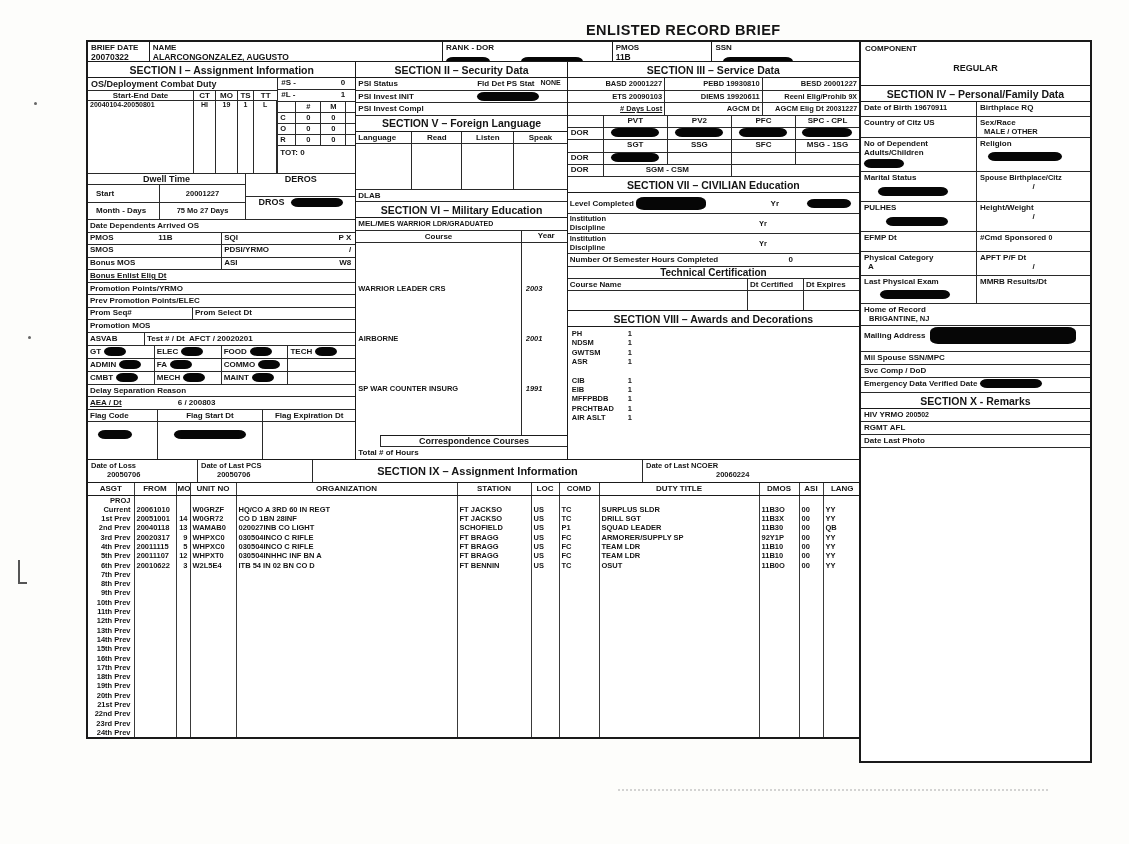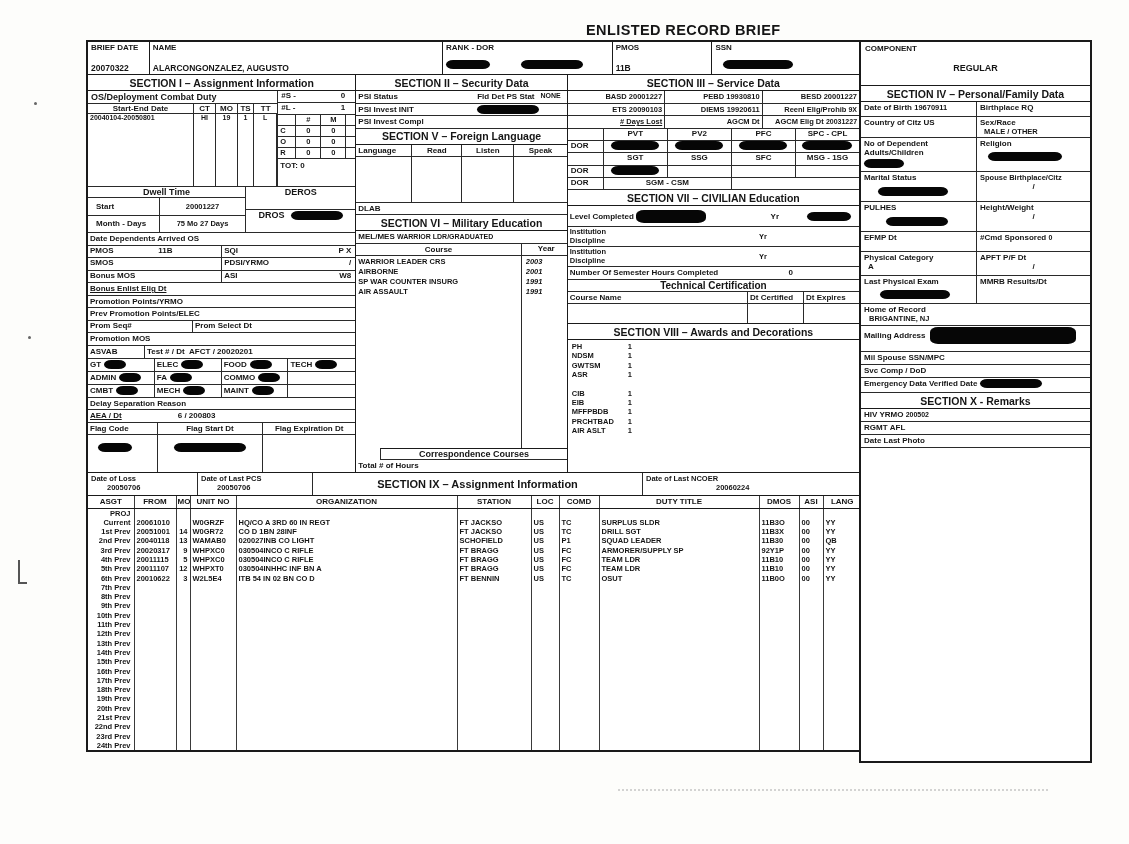--- a/index.html
+++ b/index.html
@@ -5,21 +5,21 @@
   * { box-sizing: border-box; margin: 0; padding: 0; }
   body { margin: 0; background: #fff; }
   .page { position: relative; width: 1129px; height: 844px; background: #fdfdfb;
           font-family: "Liberation Sans", sans-serif; color: #151515; overflow: hidden; font-weight: bold; }
   .form-title { position: absolute; left: 586px; top: 22px; font-size: 14.5px; letter-spacing: .4px; }
   .form { position: absolute; left: 86px; top: 40px; display: flex; align-items: flex-start; }
   .form-left { width: 773px; border: 2px solid #1a1a1a; border-right: none; background: #fff; }
   .col4 { width: 233px; border: 2px solid #1a1a1a; height: 723px; display: flex; flex-direction: column; background: #fff; overflow: hidden; }
 
   
-  .head-band { display: flex; height: 33px; border-bottom: 1.5px solid #1a1a1a; }
+  .head-band { display: flex; height: 20px; border-bottom: 1.5px solid #1a1a1a; }
   .hb-cell { border-right: 1.5px solid #1a1a1a; padding: 1px 3px; display: flex; flex-direction: column; overflow: hidden; }
   .hb-cell:last-child { border-right: none; }
   .hb-lbl { font-size: 8px; }
   .hb-val { font-size: 8.5px; margin-top: auto; white-space: nowrap; }
 
   .cols { display: flex; height: 398px; border-bottom: 1.5px solid #1a1a1a; }
   .col { display: flex; flex-direction: column; border-right: 1.5px solid #1a1a1a; overflow: hidden; }
   .col:last-child { border-right: none; }
 
   .sec-title { font-size: 10.5px; text-align: center; border-bottom: 1.5px solid #1a1a1a; padding: 1.5px 0;
@@ -79,21 +79,21 @@
   
   .lang-head { display: flex; font-size: 8px; border-bottom: 1px solid #2a2a2a; flex: none; }
   .lang-head span, .lang-body span { border-right: 1px solid #2a2a2a; padding: 1px 2px; overflow: hidden; }
   .lang-head span:last-child, .lang-body span:last-child { border-right: none; }
   .lc1 { width: 56px; } .lc2 { width: 50px; text-align: center; } .lc3 { width: 52px; text-align: center; } .lc4 { flex: 1; text-align: center; }
   .lang-body { display: flex; height: 46px; border-bottom: 1px solid #2a2a2a; flex: none; }
   .course-head { display: flex; font-size: 8px; border-bottom: 1px solid #2a2a2a; flex: none; text-align: center; }
   .course-body { flex: 1; display: flex; overflow: hidden; }
   .course-names { flex: 1; padding: 1px 2px; }
   .course-years { width: 46px; border-left: 1px solid #2a2a2a; padding: 1px 4px; font-style: italic; }
-  .crs { font-size: 7.5px; line-height: 10px; white-space: nowrap; overflow: hidden; }
+  .crs { font-size: 7.5px; line-height: 10px; white-space: nowrap; overflow: hidden; margin-top: 40px; }
   .yr-col { width: 46px; border-left: 1px solid #2a2a2a; padding-left: 4px; }
   .corr-box { border-top: 1.5px solid #1a1a1a; border-bottom: 1px solid #2a2a2a; text-align: center; font-size: 9px;
               margin-left: 24px; border-left: 1px solid #2a2a2a; flex: none; }
 
   
   .third { flex: 1; padding: 1px 2px; font-size: 7.5px; overflow: hidden; white-space: nowrap; text-align: right; }
   .dor-row { display: flex; border-bottom: 1px solid #2a2a2a; height: 12.4px; font-size: 8px; text-align: center; flex: none; }
   .dor-a { width: 36px; border-right: 1px solid #2a2a2a; text-align: left; padding-left: 3px; }
   .dor-c { flex: 1; border-right: 1px solid #2a2a2a; overflow: hidden; }
   .dor-c:last-child { border-right: none; }

